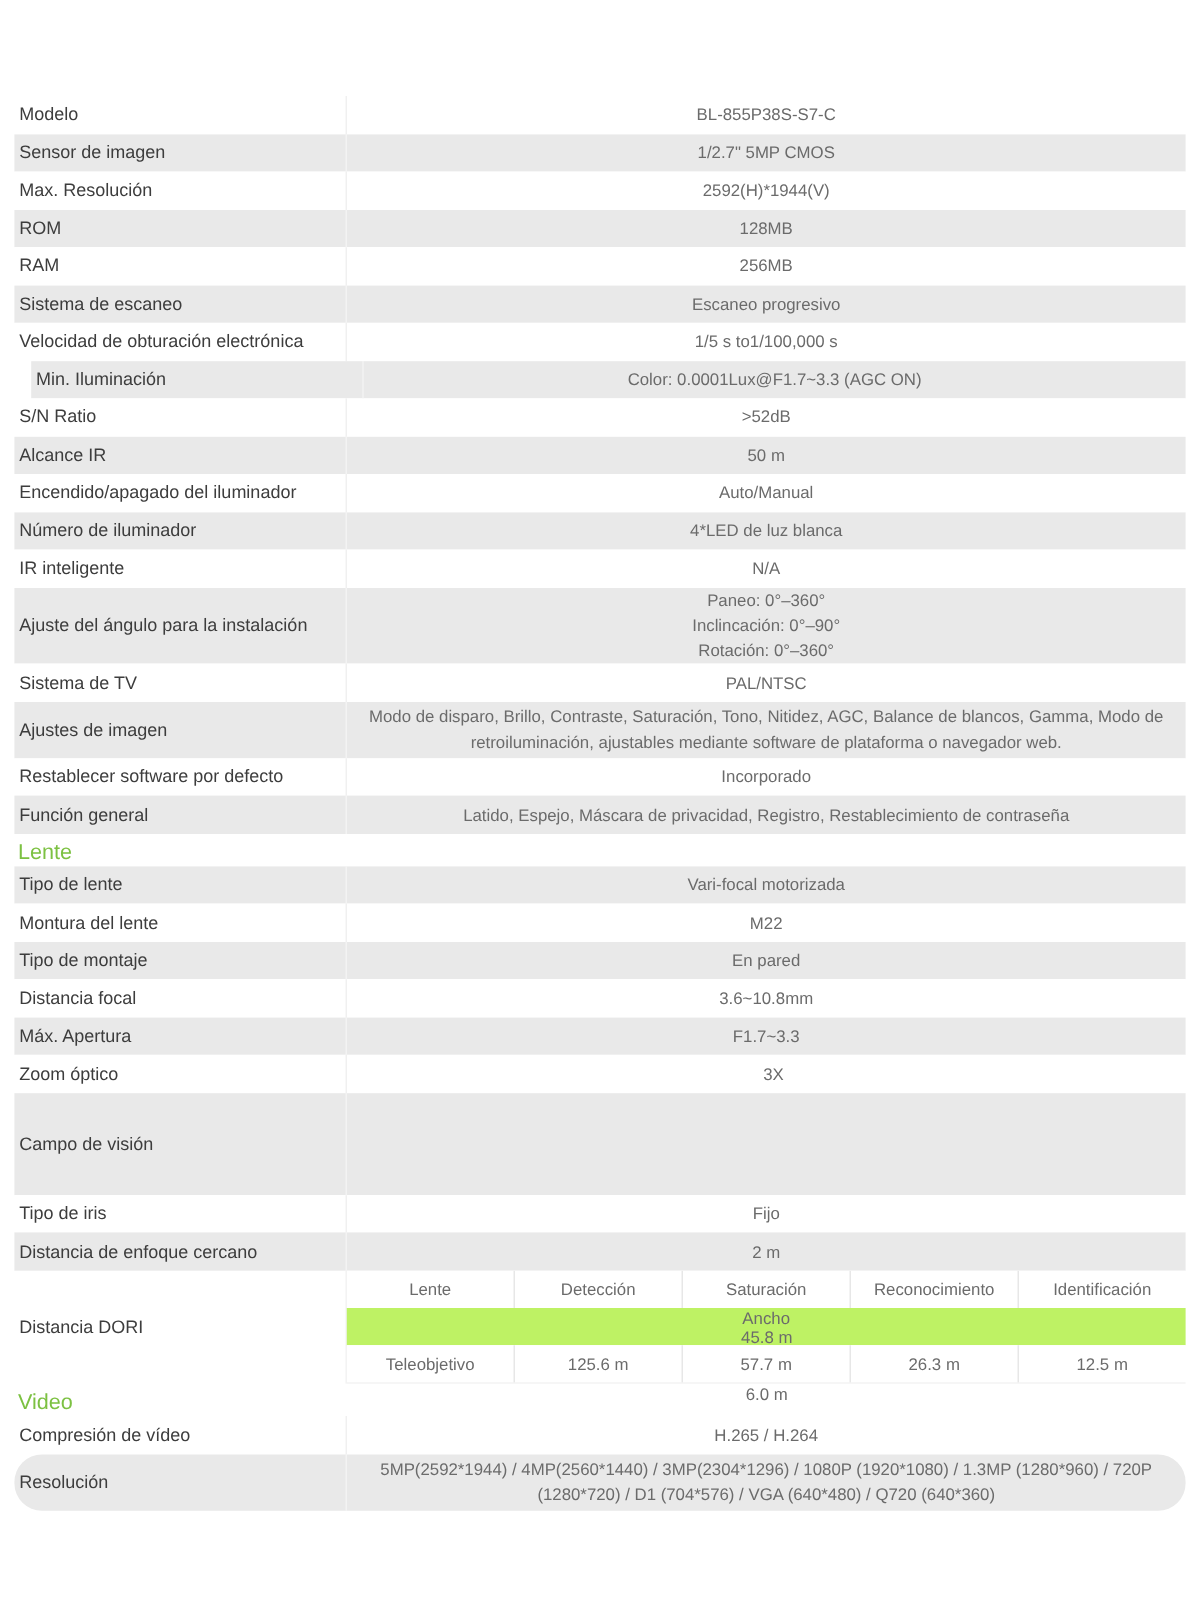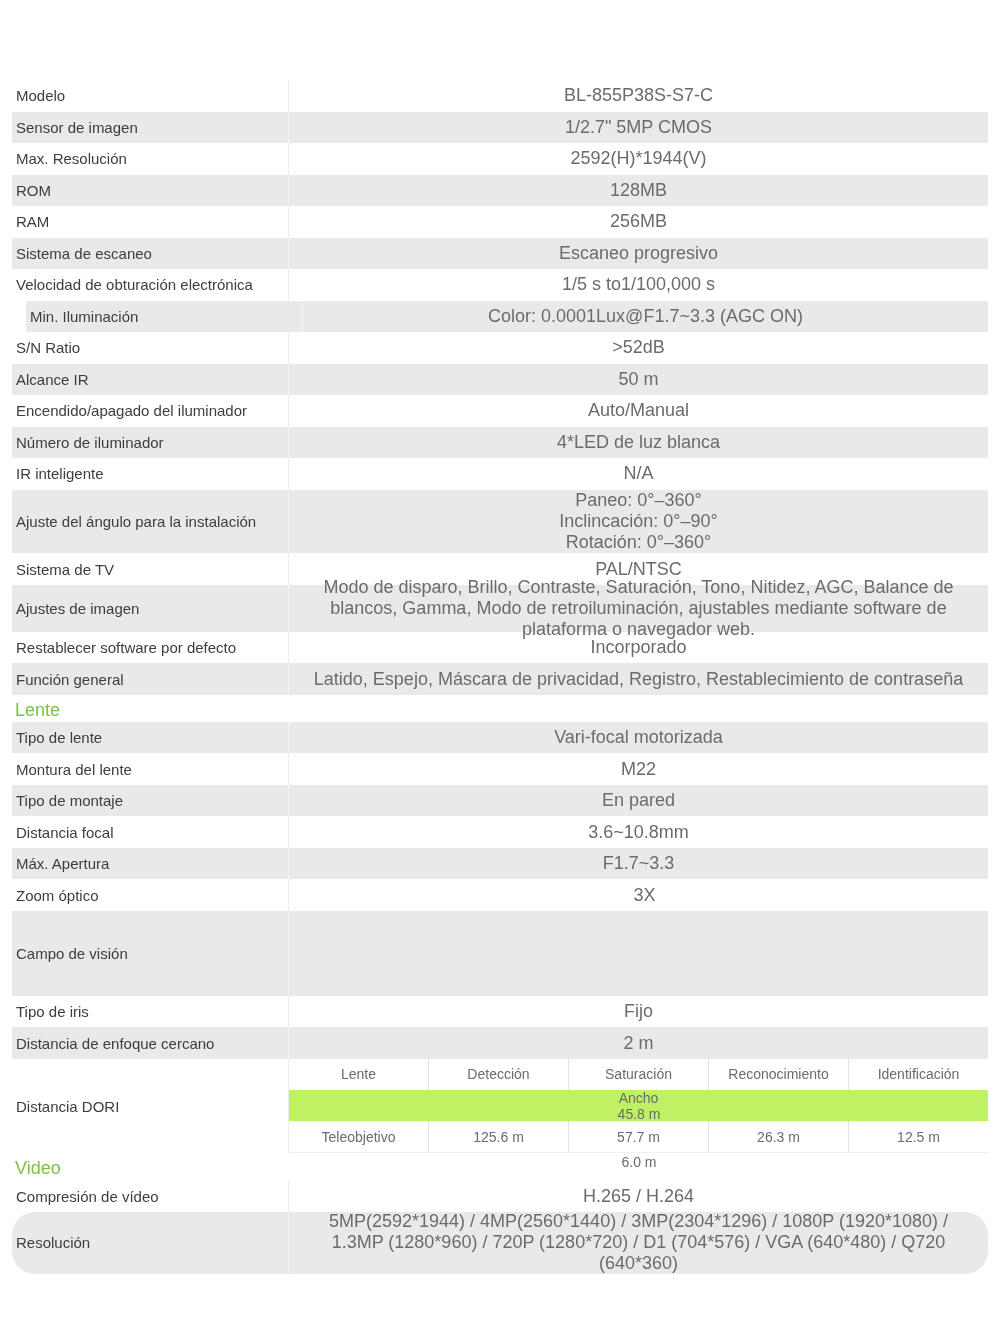--- a/index.html
+++ b/index.html
@@ -19,21 +19,21 @@
     padding-left:4px;padding-right:6px;
     font-size:15px;color:#3d3d3d;
     border-right:1px solid #ededed;
     line-height:19px;
   }
   .row.shaded .cell-label{border-right-color:#f6f6f6;}
   .cell-value{
     flex:1;box-sizing:border-box;
     display:flex;flex-direction:column;justify-content:center;align-items:center;
     text-align:center;
-    font-size:18px;color:#6b6b6b;line-height:21px;
+    font-size:14px;color:#6b6b6b;line-height:21px;
     padding:2px 14px;
   }
   .section-title{
     height:27px;display:flex;align-items:flex-end;
     padding-left:3px;padding-bottom:1px;box-sizing:border-box;
     font-size:18px;color:#7cc142;
   }
   
   .dori{flex:1;display:flex;flex-direction:column;}
   .dori-row{display:flex;height:31.5px;background:#ffffff;}
@@ -187,17 +187,17 @@
           <div class="dori-cell">26.3 m</div>
           <div class="dori-cell">12.5 m</div>
         </div>
       </div>
     </div>
     <div class="section-title">Video</div>
     <div class="row" style="height: 31.5px;">
       <div class="cell-label">Compresión de vídeo</div>
       <div class="cell-value">H.265 / H.264</div>
     </div>
-    <div class="row shaded" style="height: 62px; border-radius: 23px;">
+    <div class="row shaded" style="height: 47px; border-radius: 23px;">
       <div class="cell-label">Resolución</div>
       <div class="cell-value">5MP(2592*1944) / 4MP(2560*1440) / 3MP(2304*1296) / 1080P (1920*1080) / 1.3MP (1280*960) / 720P (1280*720) / D1 (704*576) / VGA (640*480) / Q720 (640*360)</div>
     </div>
   </div>
 
 </body></html>

